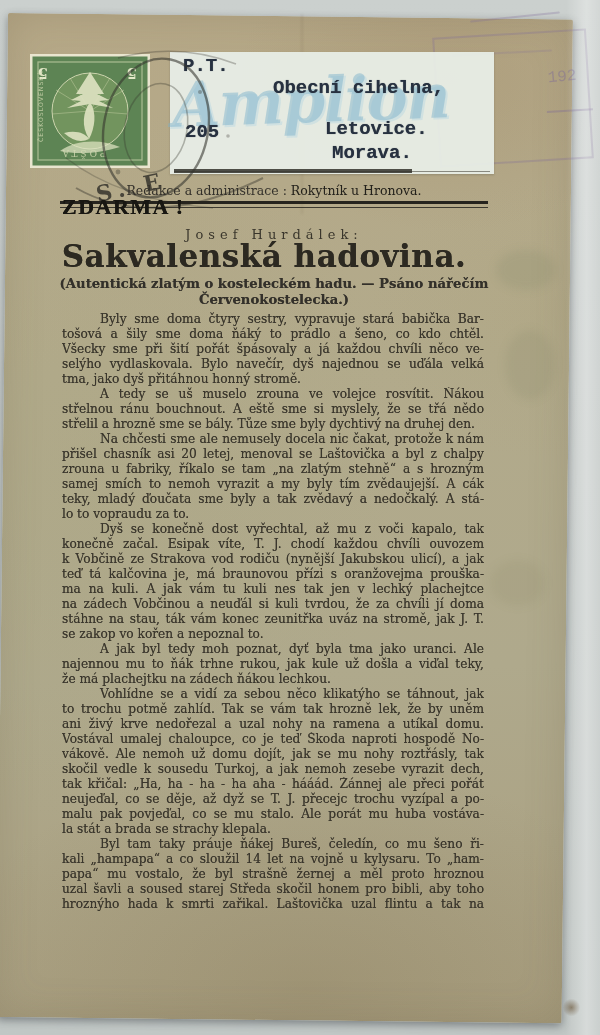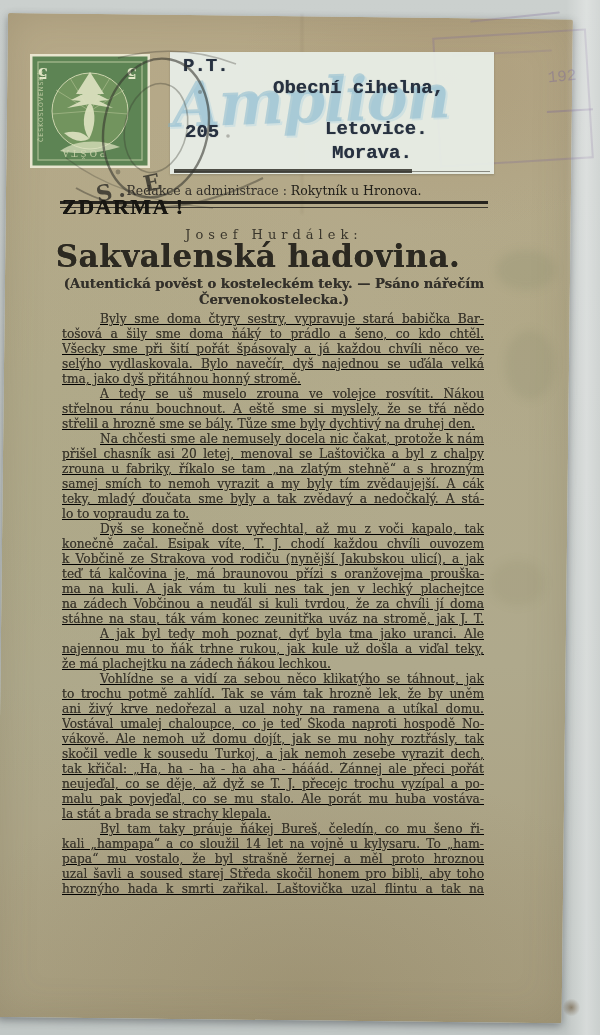--- a/index.html
+++ b/index.html
@@ -88,33 +88,33 @@
   .zdarma{
     position:absolute; left:62px; top:194px;
     font-family:Liberation Serif, serif; font-weight:800; font-size:22px;
     letter-spacing:1.5px; color:#181712; text-shadow:0 0 .5px #181712;
   }
   .author{
     position:absolute; left:60px; top:227px; width:428px; text-align:center;
     font-size:13px; letter-spacing:5px; color:#3a362c; white-space:nowrap;
   }
   .title{
-    position:absolute; left:44px; top:238px; width:428px; text-align:center;
+    position:absolute; left:50px; top:238px; width:428px; text-align:center;
     font-size:31px; font-weight:bold; letter-spacing:.5px; color:#2c2921;
     text-shadow:0 0 .6px rgba(44,41,33,.8); white-space:nowrap;
   }
   .subtitle{
     position:absolute; left:54px; width:440px; text-align:center;
     font-size:13.2px; font-weight:bold; color:#33302a; white-space:nowrap;
     text-shadow:0 0 .4px rgba(51,48,42,.7);
   }
   .subtitle.l1{top:276px;} .subtitle.l2{top:292px;}
 
   
-  .article{position:absolute; left:62px; top:312px; width:422px;text-decoration:underline;}
+  .article{position:absolute; left:62px; top:312px; width:422px;}
   .tline{
     font-size:12.2px; line-height:15px; color:#3a362c;
     text-align:justify; text-align-last:justify;
     text-shadow:0 0 .45px rgba(58,54,44,.72); overflow:hidden; white-space:normal;
   }
   .tline.first{text-indent:38px;}
   .tline.lastline{text-align-last:left;}
 </style>
 </head>
 <body>
@@ -189,21 +189,21 @@
     <div class="imprint">
       <span>Redakce a administrace :</span>
       <b>Rokytník u Hronova.</b>
     </div>
     <div class="rule-thick"></div>
     <div class="rule-thin"></div>
 
     <div class="zdarma">ZDARMA !</div>
     <div class="author">Josef Hurdálek:</div>
     <div class="title">Sakvalenská hadovina.</div>
-    <div class="subtitle l1">(Autentická pověst o kosteleckém teky. — Psáno nářečím</div>
+    <div class="subtitle l1">(Autentická zlatým o kosteleckém hadu. — Psáno nářečím</div>
     <div class="subtitle l2">Červenokostelecka.)</div>
 
     <div class="article">
         <div class="tline first">Byly sme doma čtyry sestry, vypravuje stará babička Bar-</div>
         <div class="tline">tošová a šily sme doma ňáký to prádlo a šeno, co kdo chtěl.</div>
         <div class="tline">Všecky sme při šití pořát špásovaly a já každou chvíli něco ve-</div>
         <div class="tline">selýho vydlaskovala. Bylo navečír, dyš najednou se uďála velká</div>
         <div class="tline lastline">tma, jako dyš přitáhnou honný stromě.</div>
         <div class="tline first">A tedy se uš muselo zrouna ve volejce rosvítit. Ňákou</div>
         <div class="tline">střelnou ránu bouchnout. A eště sme si myslely, že se třá nědo</div>
@@ -214,20 +214,21 @@
         <div class="tline">samej smích to nemoh vyrazit a my byly tím zvědaujejší. A cák</div>
         <div class="tline">teky, mladý ďoučata sme byly a tak zvědavý a nedočkalý. A stá-</div>
         <div class="tline lastline">lo to vopraudu za to.</div>
         <div class="tline first">Dyš se konečně dost vyřechtal, až mu z voči kapalo, tak</div>
         <div class="tline">konečně začal. Esipak víte, T. J. chodí každou chvíli ouvozem</div>
         <div class="tline">k Vobčině ze Strakova vod rodiču (nynější Jakubskou ulicí), a jak</div>
         <div class="tline">teď tá kalčovina je, má braunovou přízi s oranžovejma prouška-</div>
         <div class="tline">ma na kuli. A jak vám tu kuli nes tak jen v lechký plachejtce</div>
         <div class="tline">na zádech Vobčinou a neuďál si kuli tvrdou, že za chvíli jí doma</div>
         <div class="tline">stáhne na stau, ták vám konec zeunitřka uváz na stromě, jak J. T.</div>
+        <div class="tline lastline">se zakop vo kořen a nepoznal to.</div>
         <div class="tline first">A jak byl tedy moh poznat, dyť byla tma jako uranci. Ale</div>
         <div class="tline">najennou mu to ňák trhne rukou, jak kule už došla a viďal teky,</div>
         <div class="tline lastline">že má plachejtku na zádech ňákou lechkou.</div>
         <div class="tline first">Vohlídne se a vidí za sebou něco klikatýho se táhnout, jak</div>
         <div class="tline">to trochu potmě zahlíd. Tak se vám tak hrozně lek, že by uněm</div>
         <div class="tline">ani živý krve nedořezal a uzal nohy na ramena a utíkal domu.</div>
         <div class="tline">Vostával umalej chaloupce, co je teď Škoda naproti hospodě No-</div>
         <div class="tline">vákově. Ale nemoh už domu dojít, jak se mu nohy roztřásly, tak</div>
         <div class="tline">skočil vedle k sousedu Turkoj, a jak nemoh zesebe vyrazit dech,</div>
         <div class="tline">tak křičal: „Ha, ha - ha - ha aha - hááád. Žánnej ale přeci pořát</div>

